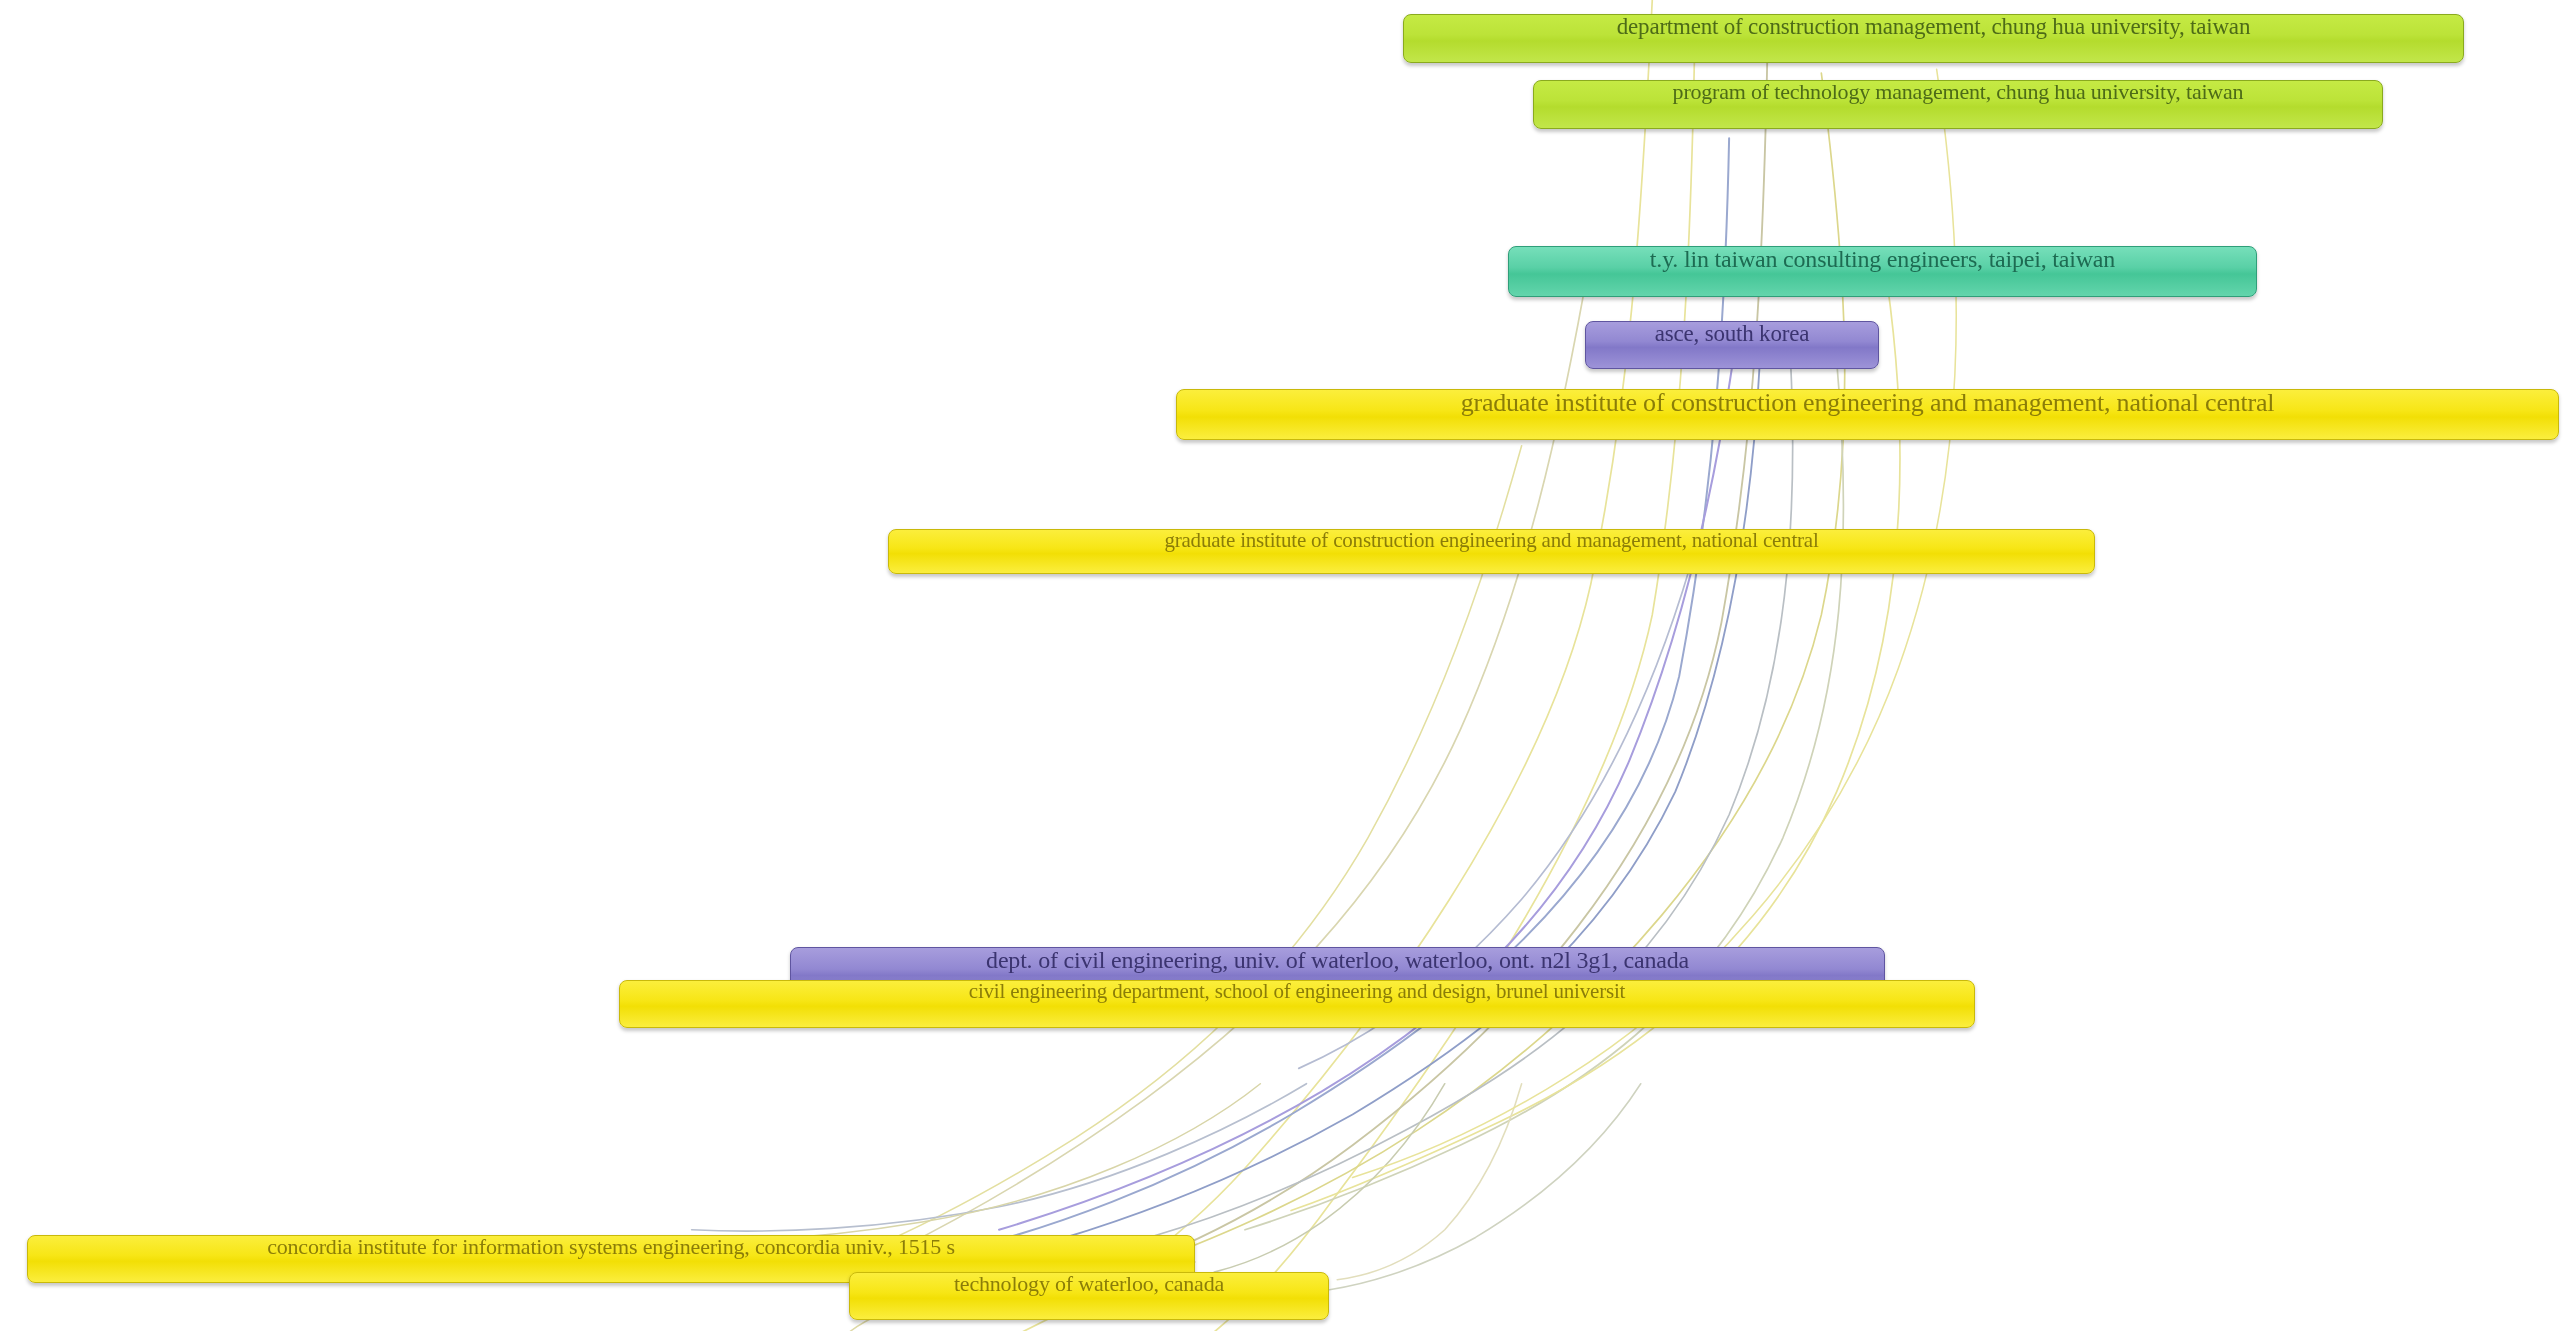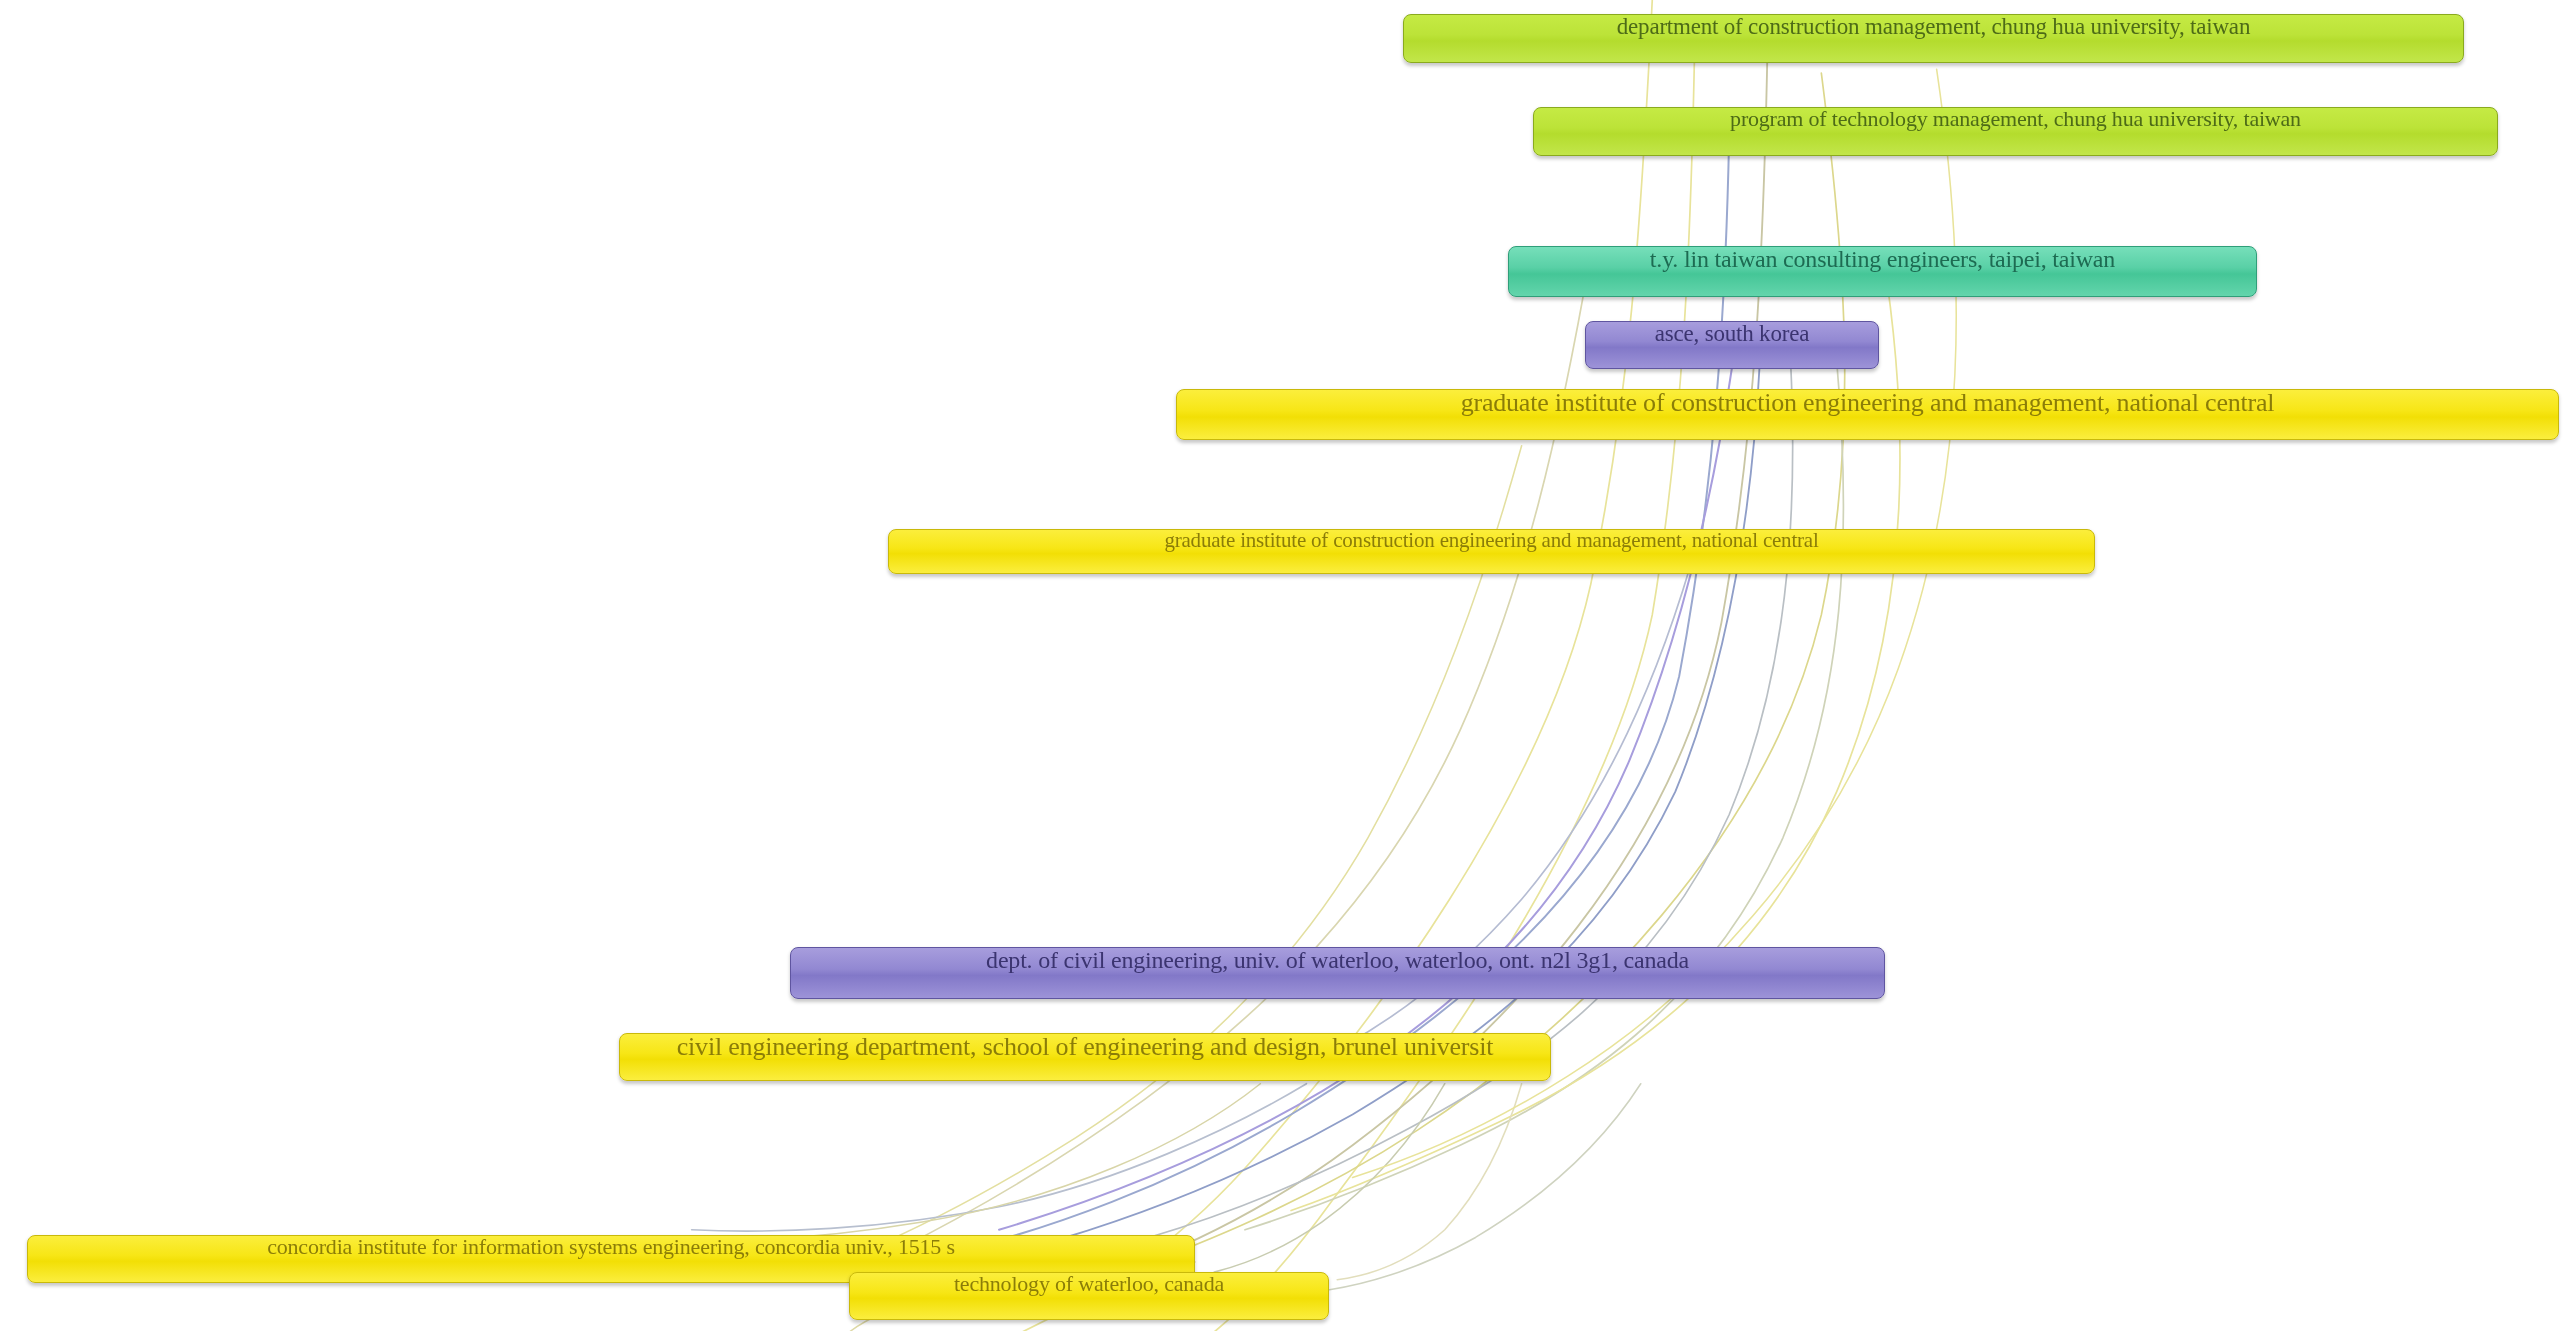--- a/index.html
+++ b/index.html
@@ -76,39 +76,39 @@
         <path d="M 1105 1733 C 1150 1700 1260 1660 1400 1646 C 1470 1640 1520 1640 1555 1642" stroke="#ded9a6" stroke-width="2"></path>
         <path d="M 2210 700 C 2160 880 2090 1040 1980 1170 C 1880 1285 1780 1350 1690 1390" stroke="#b5bcd2" stroke-width="2.2"></path>
         <path d="M 2520 90 C 2560 360 2560 620 2470 870 C 2380 1120 2200 1300 2040 1400 C 1930 1470 1830 1510 1760 1532" stroke="#e8e39a" stroke-width="2"></path>
       </g>
   </svg>
 
   <div id="node-layer">
       <div class="node n-green" style="left: 1403px; top: 14px; width: 1061px; height: 49px; font-size: 23px;">
         <span class="lbl">department of construction management, chung hua university, taiwan</span>
       </div>
-      <div class="node n-green" style="left: 1533px; top: 80px; width: 965px; height: 49px; font-size: 22px; margin-top: 27px;">
+      <div class="node n-green" style="left: 1533px; top: 80px; width: 850px; height: 49px; font-size: 22px;">
         <span class="lbl">program of technology management, chung hua university, taiwan</span>
       </div>
       <div class="node n-teal" style="left: 1508px; top: 200px; width: 749px; height: 51px; font-size: 24px;">
         <span class="lbl">t.y. lin taiwan consulting engineers, taipei, taiwan</span>
       </div>
       <div class="node n-purple" style="left: 1585px; top: 321px; width: 294px; height: 48px; font-size: 23px;">
         <span class="lbl">asce, south korea</span>
       </div>
       <div class="node n-yellow" style="left: 1176px; top: 389px; width: 1383px; height: 51px; font-size: 26px;">
         <span class="lbl">graduate institute of construction engineering and management, national central</span>
       </div>
       <div class="node n-yellow" style="left: 888px; top: 529px; width: 1207px; height: 45px; font-size: 21px;">
         <span class="lbl">graduate institute of construction engineering and management, national central</span>
       </div>
       <div class="node n-purple" style="left: 765px; top: 947px; width: 1095px; height: 52px; font-size: 24px; margin-left: 25px;">
         <span class="lbl">dept. of civil engineering, univ. of waterloo, waterloo, ont. n2l 3g1, canada</span>
       </div>
-      <div class="node n-yellow" style="left: 619px; top: 1033px; width: 932px; height: 48px; font-size: 26px;">
+      <div class="node n-yellow" style="left: 619px; top: 980px; width: 1356px; height: 48px; font-size: 21px;">
         <span class="lbl">civil engineering department, school of engineering and design, brunel universit</span>
       </div>
       <div class="node n-yellow" style="left: 27px; top: 1220px; width: 1168px; height: 48px; font-size: 22px; margin-top: 15px;">
         <span class="lbl">concordia institute for information systems engineering, concordia univ., 1515 s</span>
       </div>
       <div class="node n-yellow" style="left: 849px; top: 1272px; width: 480px; height: 48px; font-size: 22px;">
         <span class="lbl">technology of waterloo, canada</span>
       </div>
     </div>
 

